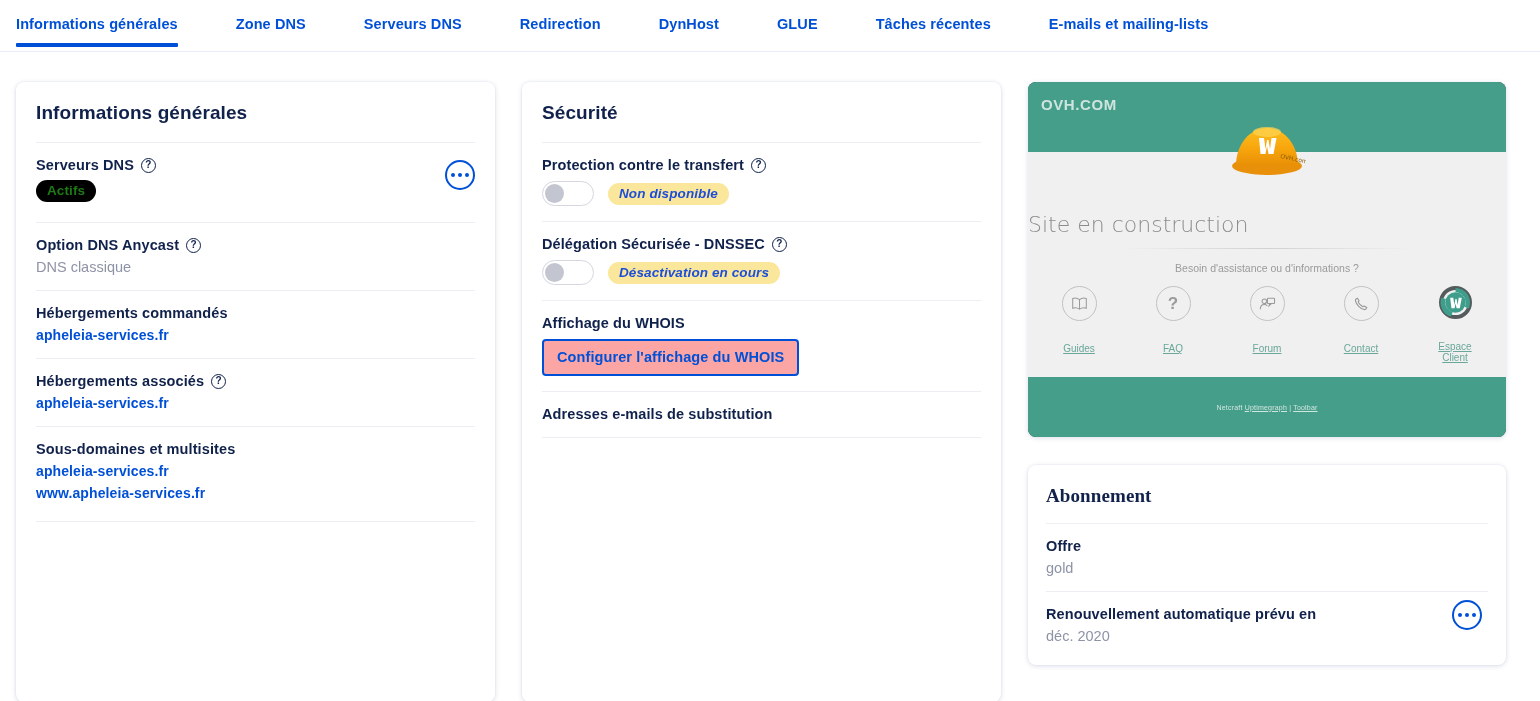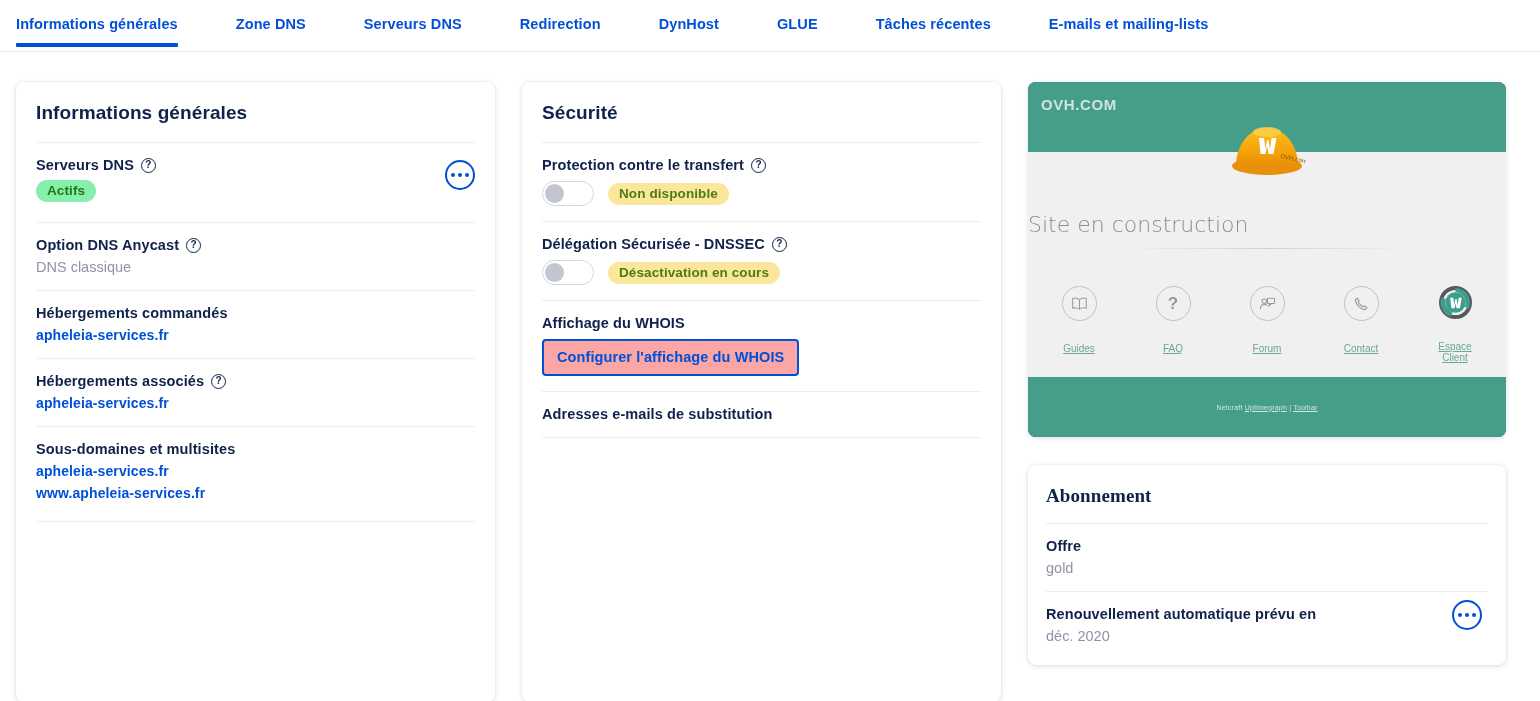--- a/index.html
+++ b/index.html
@@ -139,22 +139,22 @@
 
   
   .badge {
     display: inline-block;
     border-radius: 11px;
     font-size: 13.5px;
     font-weight: bold;
     padding: 3px 11px 4px 11px;
     letter-spacing: .1px;
   }
-  .badge-green  { background: #86efac; color: #1d7a14; }
-  .badge-yellow { background: #fbe79b; color: #4d7c0f; }
+  .badge-green  { background: #000000; color: #1d7a14; }
+  .badge-yellow { background: #fbe79b; color: #1d4ed8; font-style: italic; }
   .badge-wrap { margin-top: 7px; }
 
   
   .kebab {
     position: absolute;
     width: 30px; height: 30px;
     border: 2px solid #0050d7;
     border-radius: 50%;
     display: flex;
     align-items: center;
@@ -463,20 +463,21 @@
           </defs>
           <ellipse cx="39" cy="50" rx="35" ry="9" fill="#e8900a"></ellipse>
           <path d="M8 50 C8 28 22 12 39 12 C56 12 70 28 70 50 Z" fill="url(#hg)"></path>
           <ellipse cx="39" cy="16" rx="14" ry="5" fill="#fdd24f" opacity=".75"></ellipse>
           <path d="M31 22 l5 0 l1.5 11 l1.5 -9 l1.5 0 l1.5 9 l1.5 -11 l5 0 l-3 16 l-5 0 l-1.5 -8 l-1.5 8 l-5 0 Z" fill="#ffffff"></path>
           <text x="52" y="42" font-size="6" fill="#8a5a05" font-family="DejaVu Sans, sans-serif" transform="rotate(12 52 42)">OVH.com</text>
         </svg>
 
         <div class="pv-construction">Site en construction</div>
         <div class="pv-rule"></div>
+        <div class="pv-assist">Besoin d'assistance ou d'informations ?</div>
 
         <div class="pv-icons">
 
           <div class="pv-ic">
             <div class="pv-circle">
               <svg width="17" height="15" viewBox="0 0 20 17" fill="none" stroke="#9a9a9a" stroke-width="1.2">
                 <path d="M10 4 C7 1.5 4 1.8 2 2.6 L2 14 C4 13.2 7 13 10 15.2 C13 13 16 13.2 18 14 L18 2.6 C16 1.8 13 1.5 10 4 Z"></path>
                 <path d="M10 4 L10 15.2"></path>
               </svg>
             </div>

